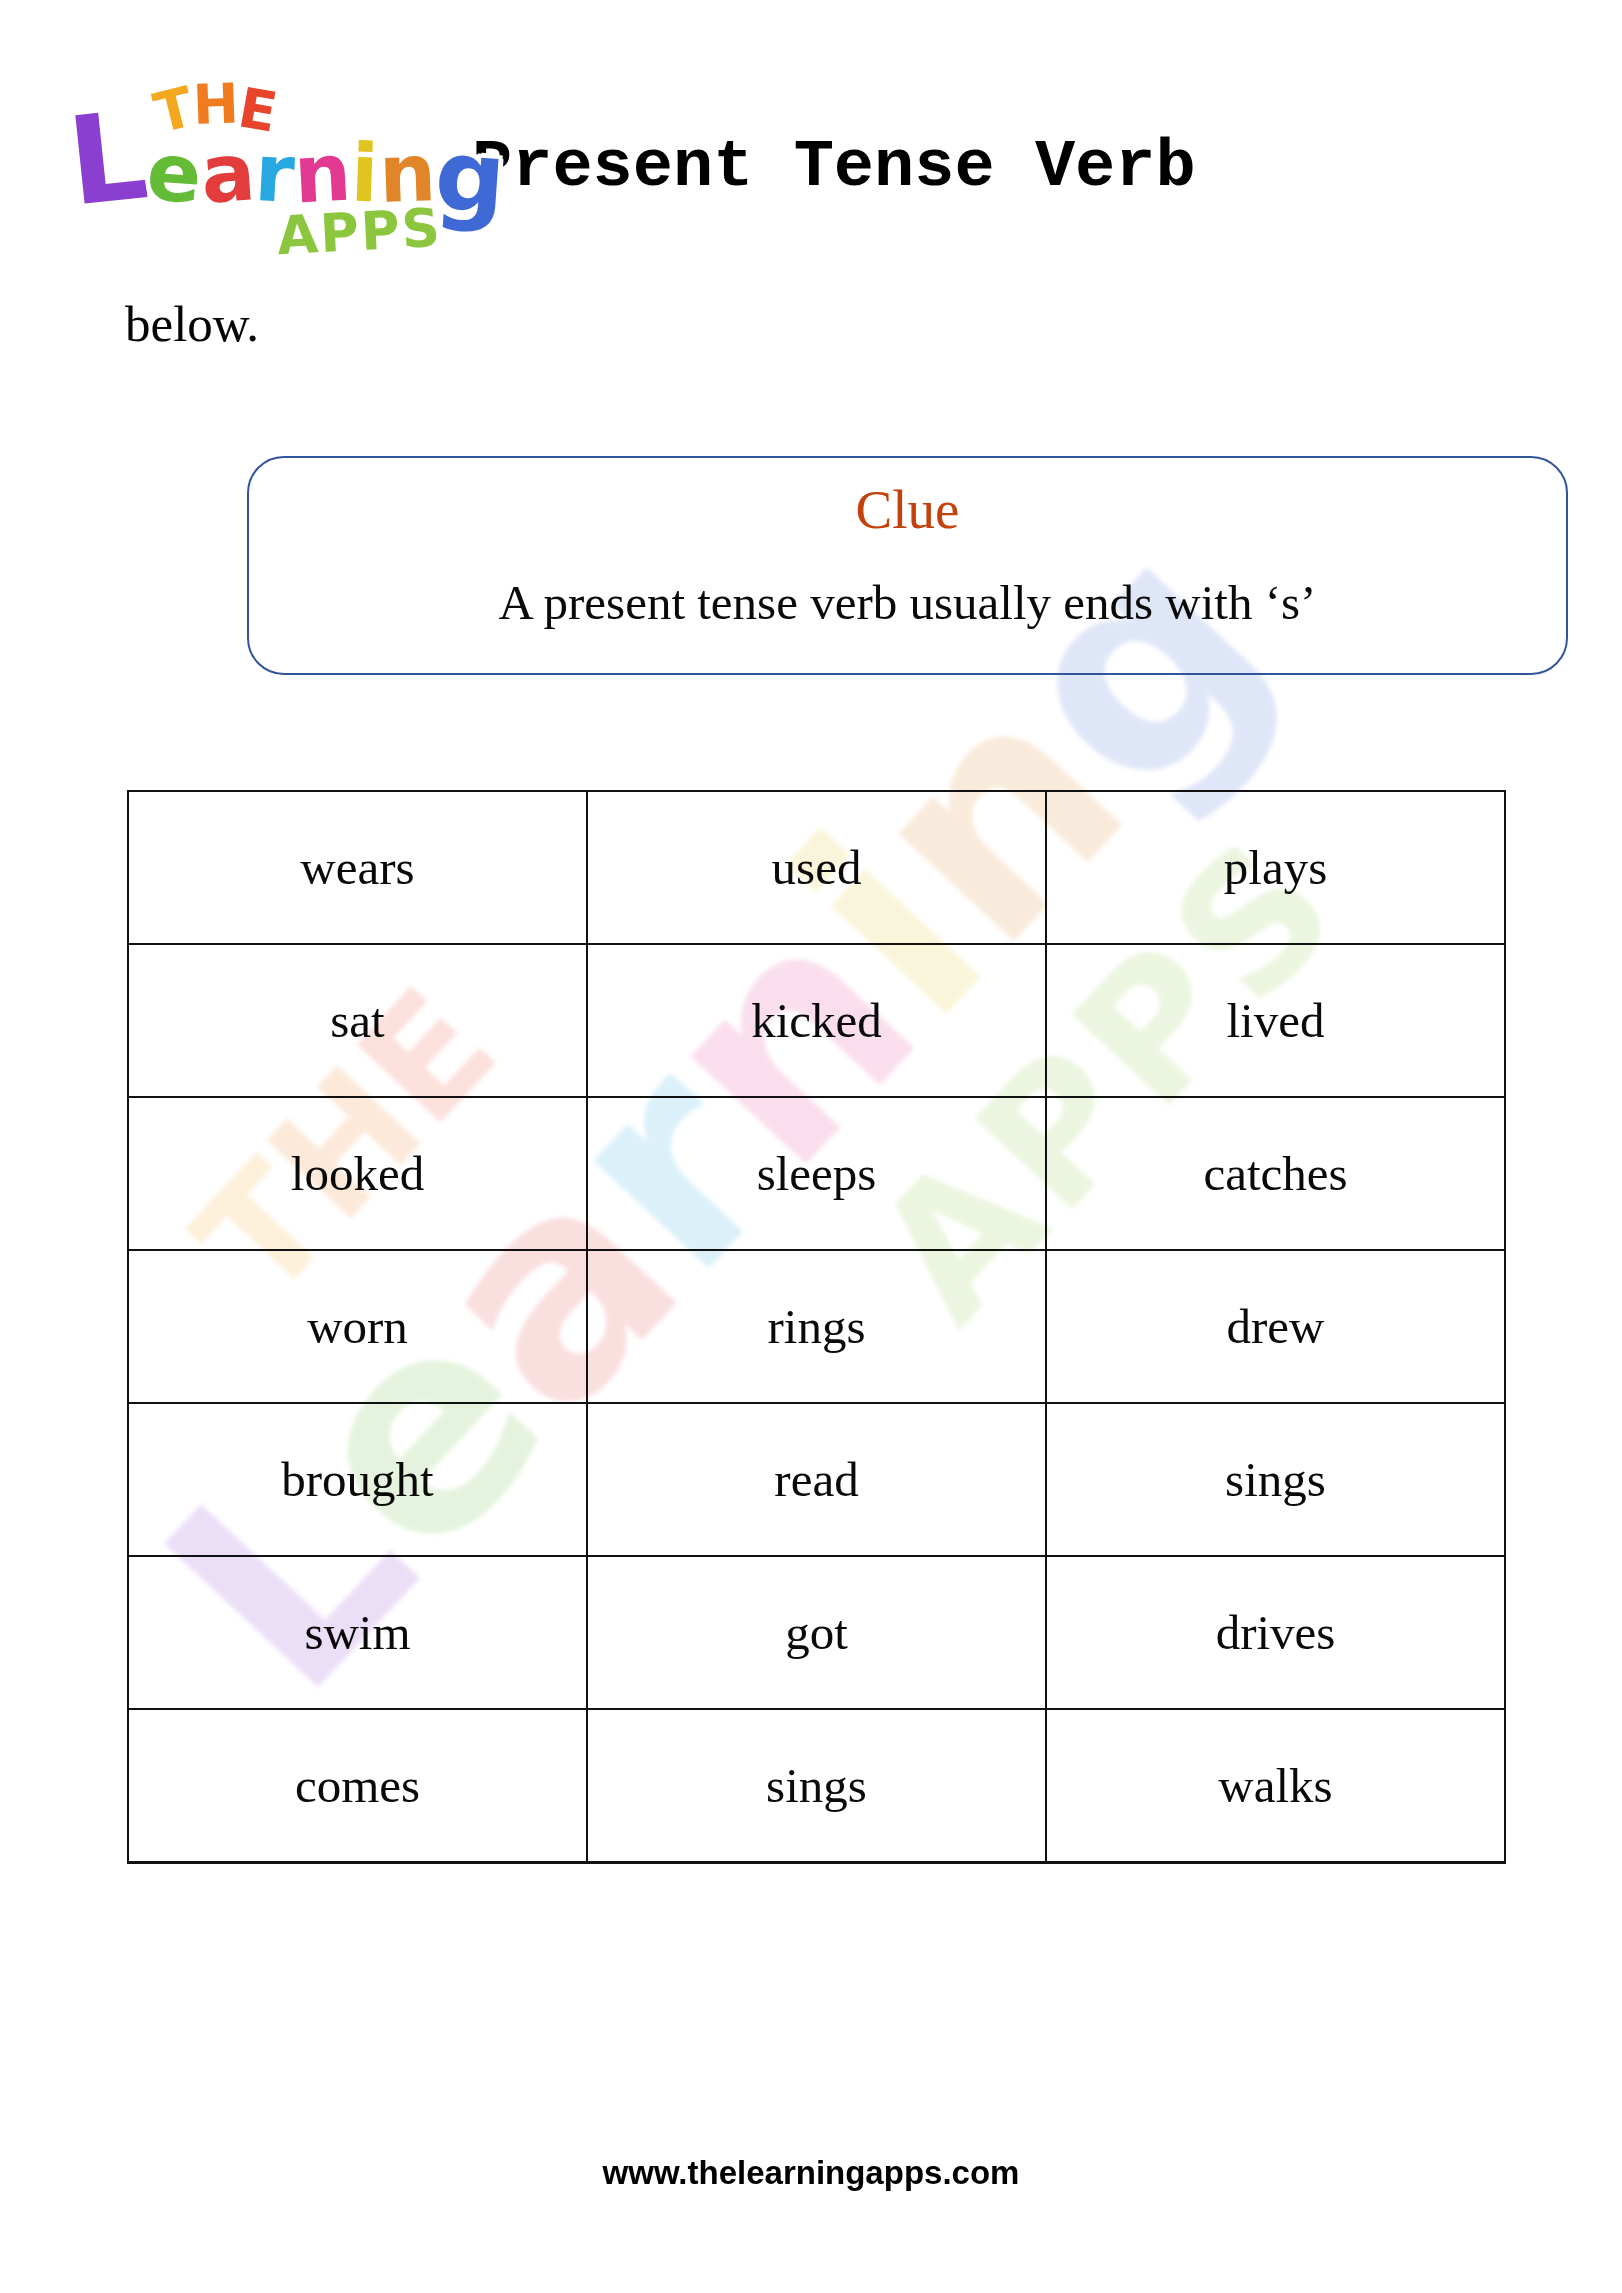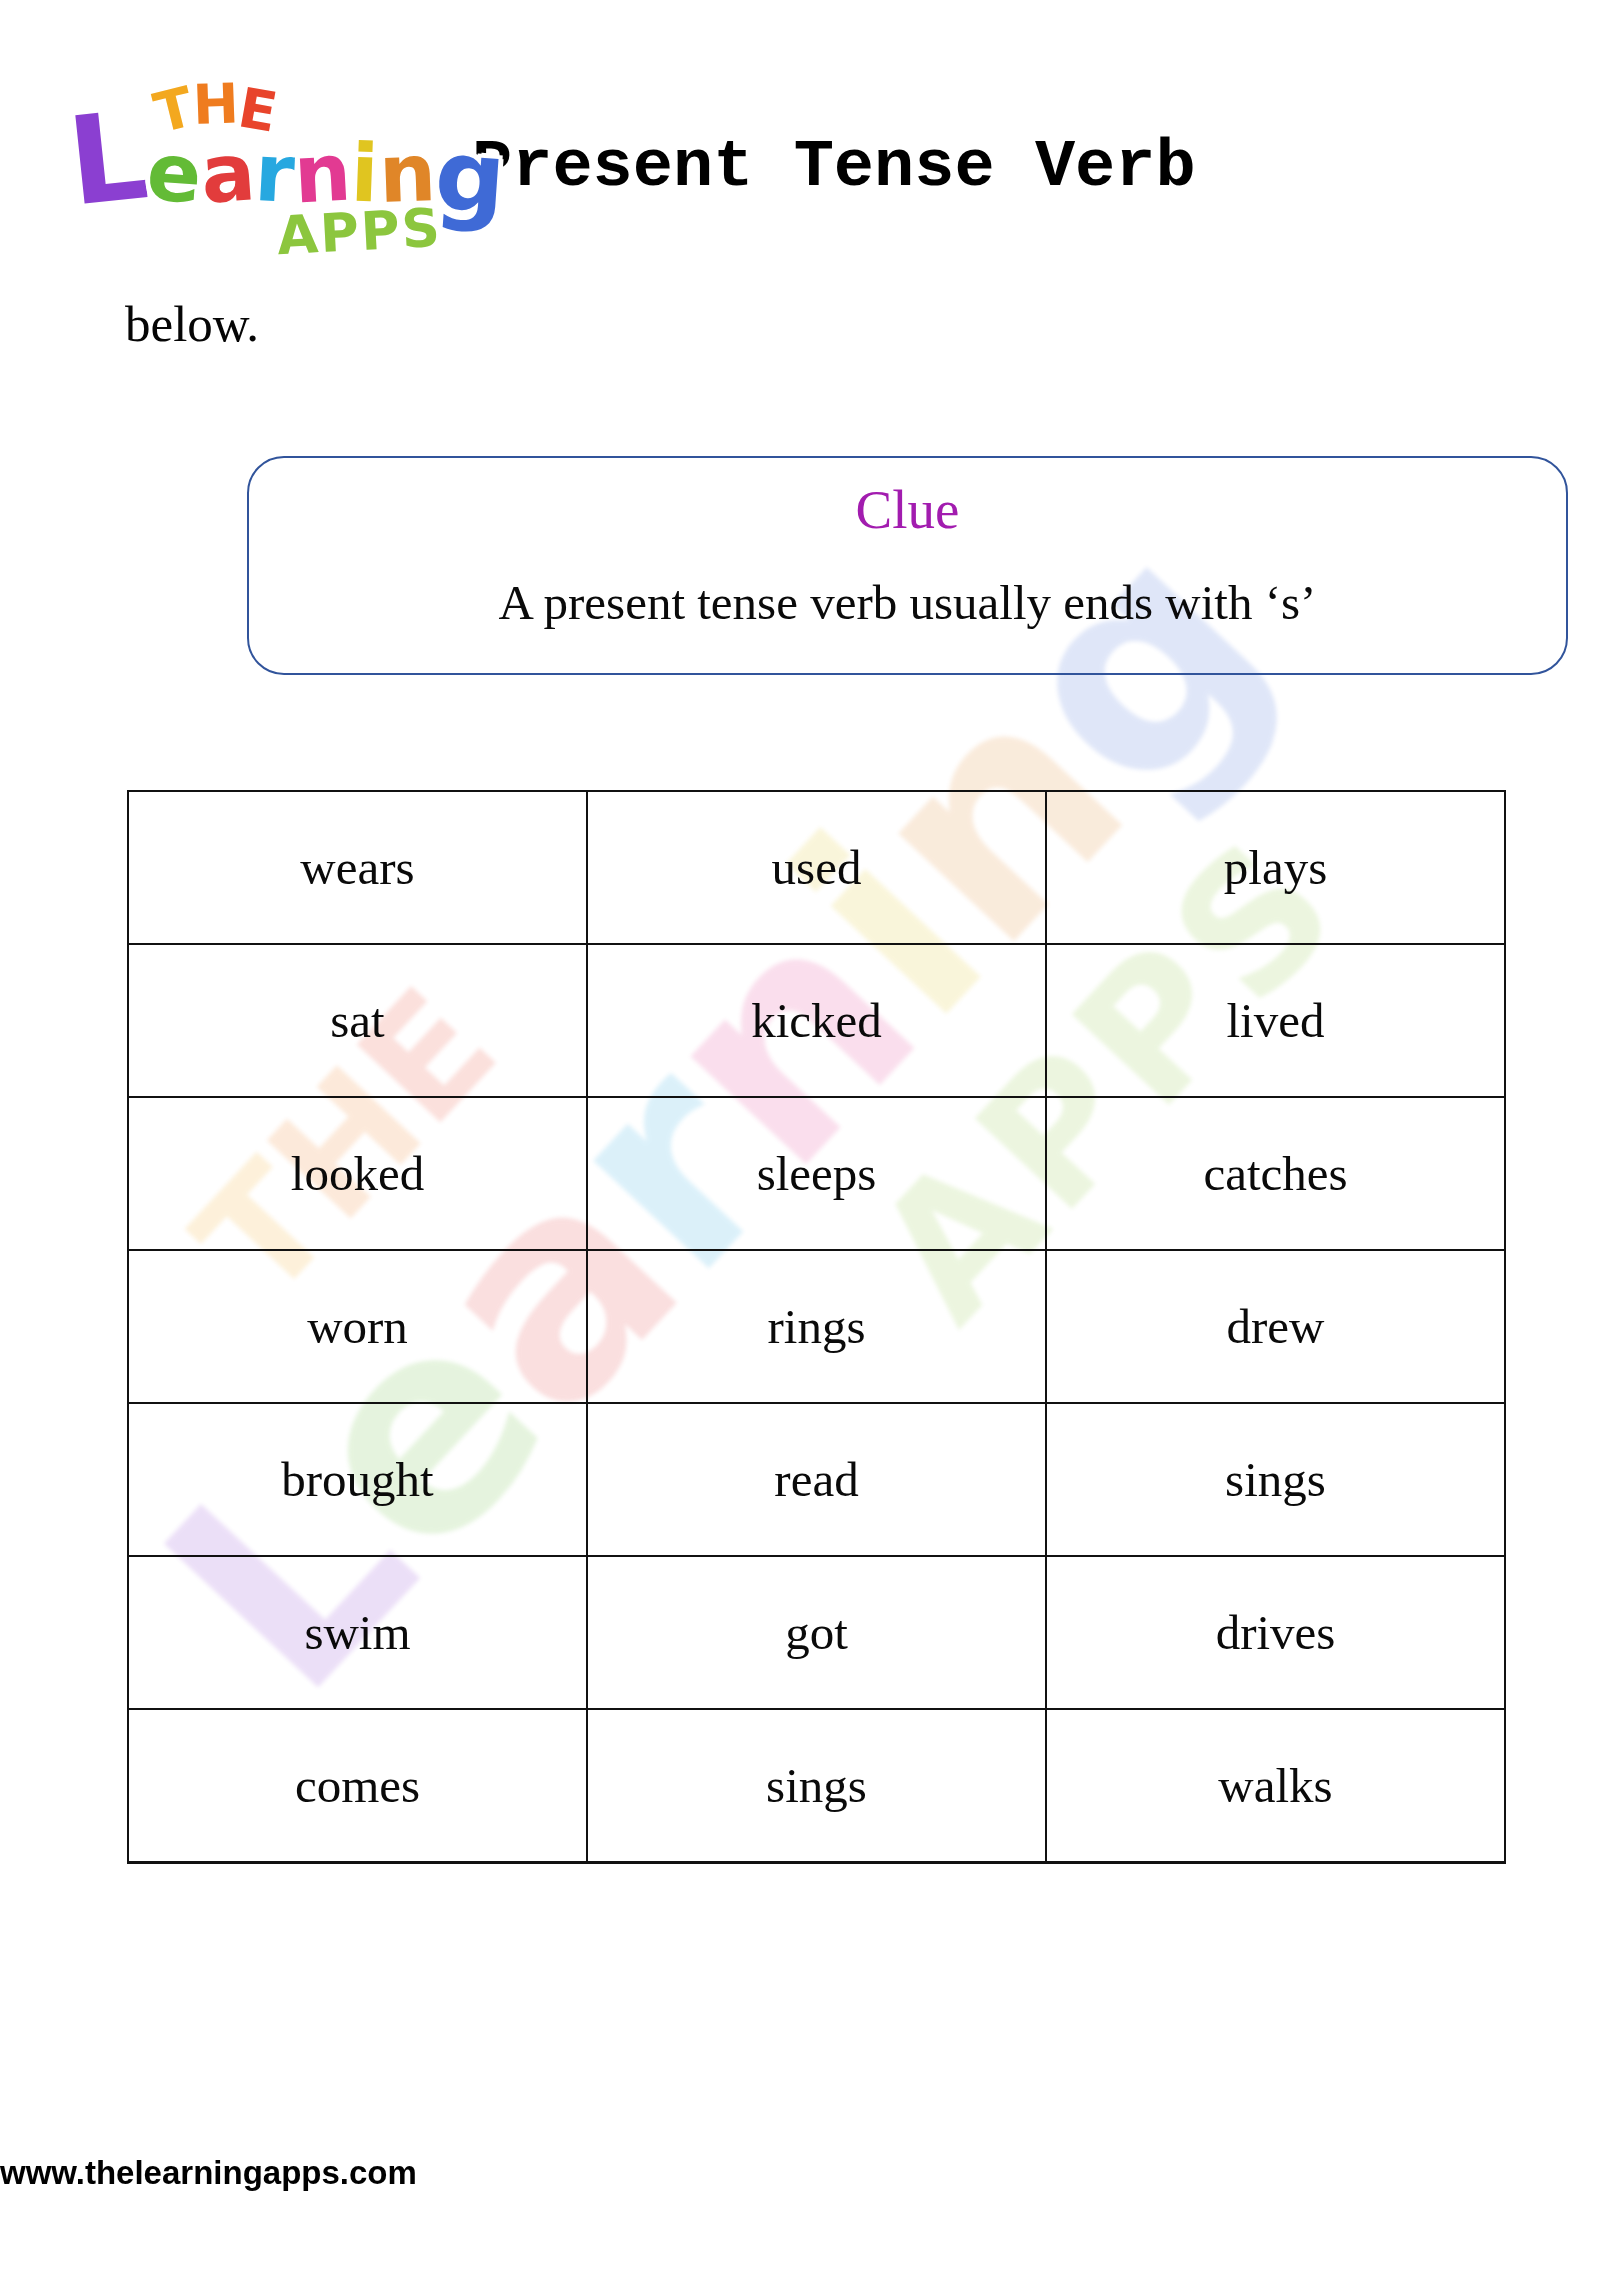--- a/index.html
+++ b/index.html
@@ -51,21 +51,21 @@
 
   
   .verb-table{position:absolute;left:127px;top:790px;z-index:1;border-collapse:collapse;table-layout:fixed;
               width:1364px;}
   .verb-table td{width:455px;height:149px;border:2px solid #111;text-align:center;vertical-align:middle;
                  font-size:49px;color:#0a0a0a;background:transparent;margin-top:12px;}
   .verb-table{border:2.9px solid #111;}
   .verb-table tr:last-child td{border-bottom-width:3.9px;}
 
   
-  .footer{position:absolute;left:0;top:2154px;width:1622px;z-index:1;
+  .footer{position:absolute;left:0;top:2154px;width:1622px;text-align:center;z-index:1;
           font-family:"Liberation Sans",sans-serif;font-weight:bold;font-size:33px;color:#000;}
 </style>
 </head>
 <body>
 
 <div class="page">
 
   <div class="watermark">
     <div class="wm-the">
       <span style="color: rgb(243, 168, 31);">T</span><span style="color: rgb(239, 124, 31);">H</span><span style="color: rgb(232, 68, 43);">E</span>
@@ -88,21 +88,21 @@
     </div>
   </div>
 
   <div class="title">Present Tense Verb</div>
 
   <div class="question">
     <div>below.</div>
   </div>
 
   <div class="clue-box" style="border-color: rgb(49, 84, 155);">
-    <div class="clue-heading" style="color: #a21caf;">Clue</div>
+    <div class="clue-heading" style="color: #c2410c;">Clue</div>
     <div class="clue-text">A present tense verb usually ends with ‘s’</div>
   </div>
 
   <table class="verb-table">
     <tbody>
       <tr>
         <td>wears</td>
         <td>used</td>
         <td>plays</td>
       </tr>

